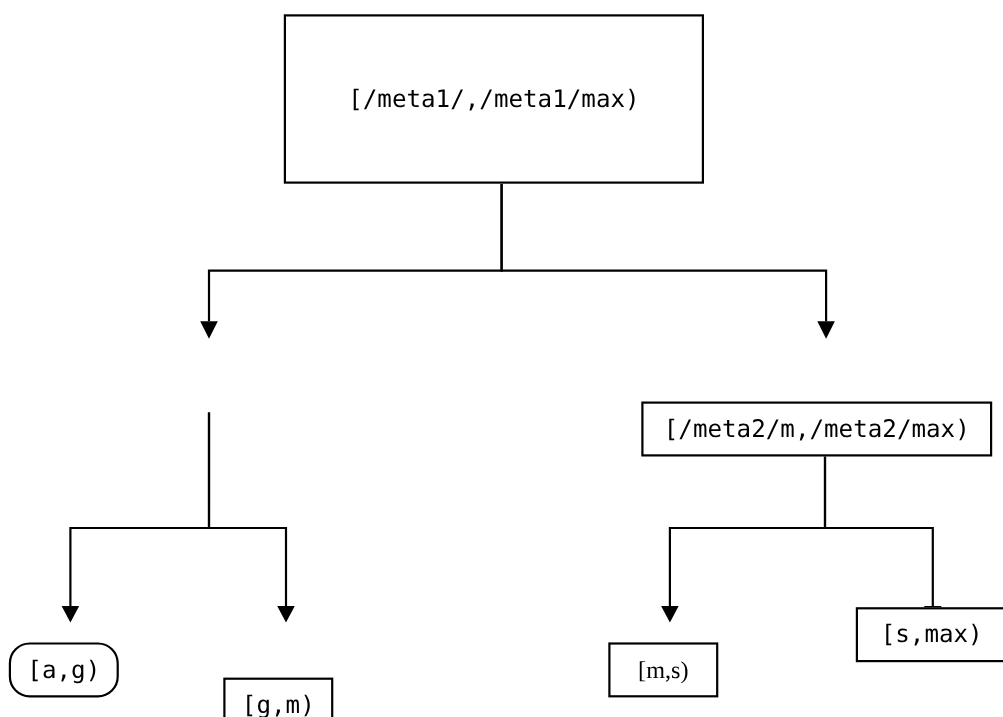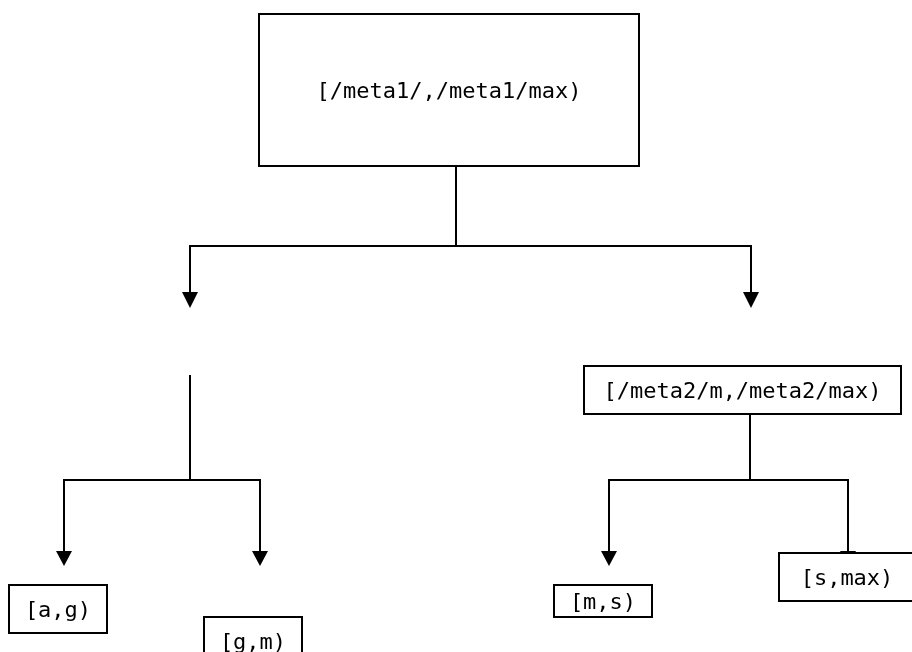--- a/index.html
+++ b/index.html
@@ -40,23 +40,23 @@
     color: var(--text, #000000);
     display: flex;
     align-items: center;
     justify-content: center;
     font-size: 22px;
     white-space: nowrap;
   }
   .node-root       { left: 258px; top: 13px;  width: 382px; height: 154px; }
   .node-left       { left: 22px;  top: 325px; width: 323px; height: 50px; }
   .node-right      { left: 583px; top: 325px; width: 319px; height: 50px; margin-top: 40px; }
-  .node-left-left  { left: 8px;   top: 584px; width: 100px; height: 50px; }
+  .node-left-left  { left: 8px;   top: 584px; width: 100px; height: 50px; border-radius: 19px; }
   .node-left-right { left: 203px; top: 616px; width: 100px; height: 50px; }
-  .node-right-left { left: 553px; top: 584px; width: 100px; height: 34px; }
+  .node-right-left { left: 553px; top: 584px; width: 100px; height: 50px; font-family: Liberation Serif, serif; }
   .node-right-right{ left: 778px; top: 552px; width: 138px; height: 50px; }
 </style>
 </head>
 <body>
 
 <div class="canvas">
 
   <svg class="edges-layer" viewBox="0 0 912 652" xmlns="http://www.w3.org/2000/svg">
 
     <path class="edge" d="M456,167 V246 H190 V292"></path>

